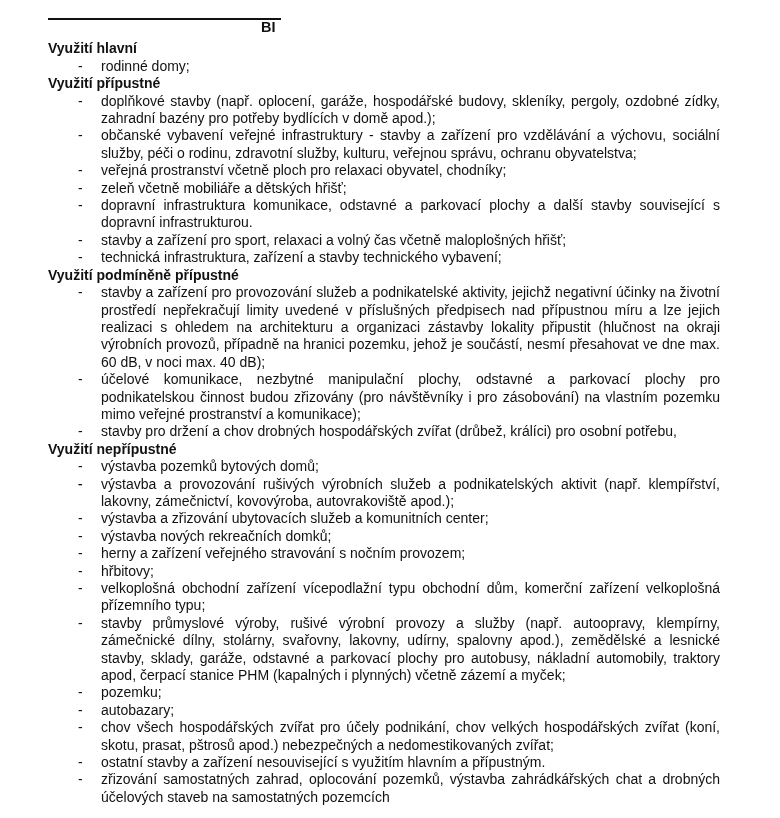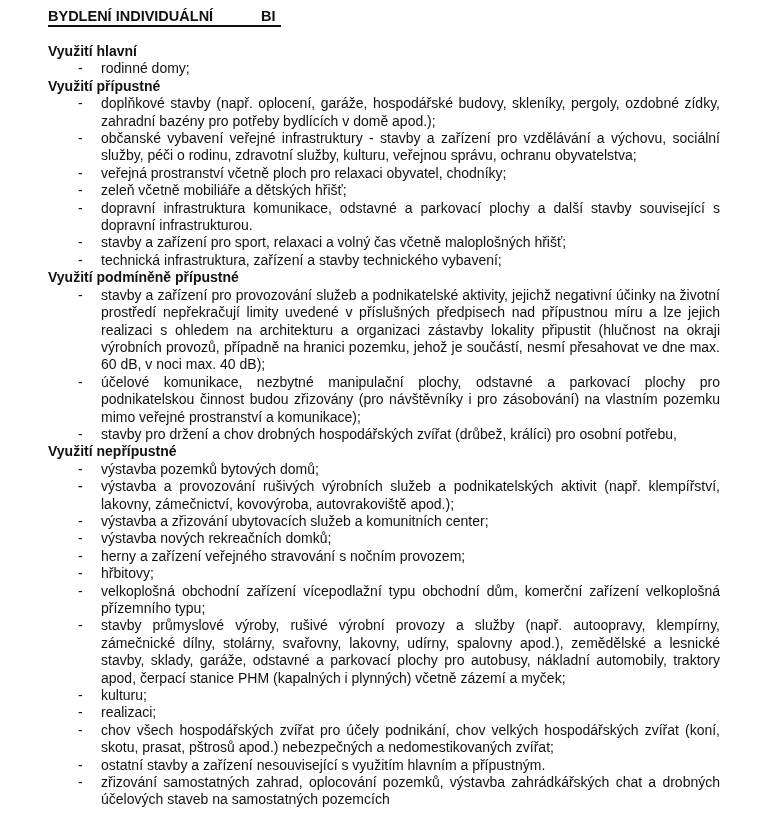--- a/index.html
+++ b/index.html
@@ -63,21 +63,20 @@
     position: absolute;
     left: 30px;
     top: 0;
   }
 </style>
 </head>
 <body>
 
 <div class="page">
   <div class="title-row">
-    <span>BYDLENÍ INDIVIDUÁLNÍ</span>
     <span class="title-code">BI</span>
   </div>
 
   <div class="sections" id="sections">
       <div>
         <div class="section-heading">Využití hlavní</div>
         <ul class="items">
           <li><span class="dash">-</span><span>rodinné domy;</span></li>
         </ul>
       </div>
@@ -106,21 +105,21 @@
         <ul class="items">
           <li><span class="dash">-</span><span>výstavba pozemků bytových domů;</span></li>
           <li><span class="dash">-</span></li>
           <li><span class="dash">-</span><span>výstavba a provozování rušivých výrobních služeb a podnikatelských aktivit (např. klempířství, lakovny, zámečnictví, kovovýroba, autovrakoviště apod.);</span></li>
           <li><span class="dash">-</span><span>výstavba a zřizování ubytovacích služeb a komunitních center;</span></li>
           <li><span class="dash">-</span><span>výstavba nových rekreačních domků;</span></li>
           <li><span class="dash">-</span><span>herny a zařízení veřejného stravování s nočním provozem;</span></li>
           <li><span class="dash">-</span><span>hřbitovy;</span></li>
           <li><span class="dash">-</span><span>velkoplošná obchodní zařízení vícepodlažní typu obchodní dům, komerční zařízení velkoplošná přízemního typu;</span></li>
           <li><span class="dash">-</span><span>stavby průmyslové výroby, rušivé výrobní provozy a služby (např. autoopravy, klempírny, zámečnické dílny, stolárny, svařovny, lakovny, udírny, spalovny apod.), zemědělské a lesnické stavby, sklady, garáže, odstavné a parkovací plochy pro autobusy, nákladní automobily, traktory apod, čerpací stanice PHM (kapalných i plynných) včetně zázemí a myček;</span></li>
-          <li><span class="dash">-</span><span>kulturu;</span></li>
-          <li><span class="dash">-</span><span>realizaci;</span></li>
+          <li><span class="dash">-</span><span>pozemku;</span></li>
+          <li><span class="dash">-</span><span>autobazary;</span></li>
           <li><span class="dash">-</span><span>chov všech hospodářských zvířat pro účely podnikání, chov velkých hospodářských zvířat (koní, skotu, prasat, pštrosů apod.) nebezpečných a nedomestikovaných zvířat;</span></li>
           <li><span class="dash">-</span><span>ostatní stavby a zařízení nesouvisející s využitím hlavním a přípustným.</span></li>
           <li><span class="dash">-</span><span>zřizování samostatných zahrad, oplocování pozemků, výstavba zahrádkářských chat a drobných účelových staveb na samostatných pozemcích</span></li>
         </ul>
       </div>
     </div>
 </div>
 
 </body></html>

